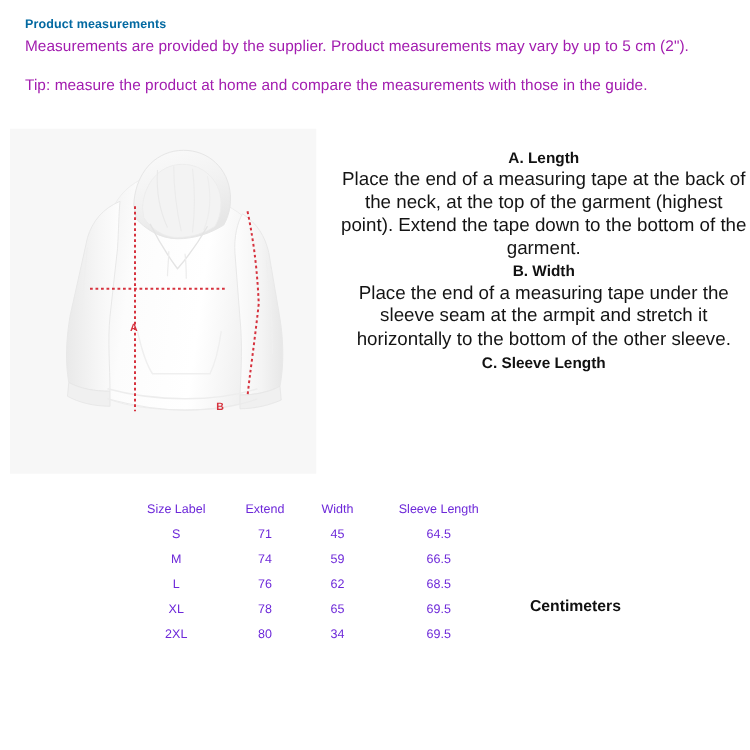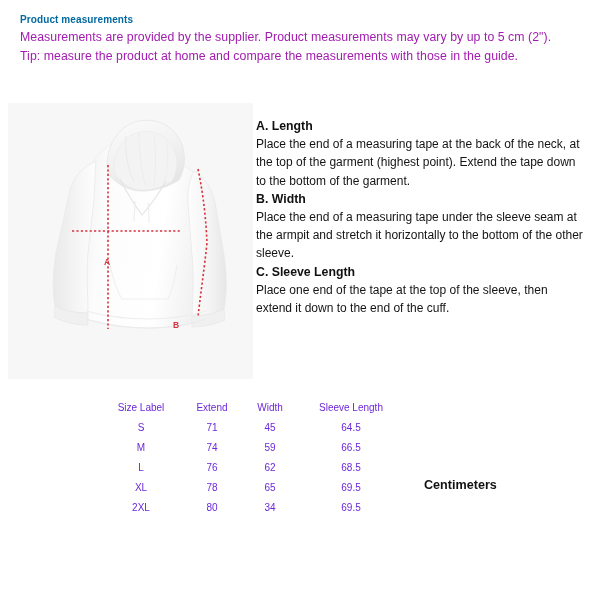--- a/index.html
+++ b/index.html
@@ -30,21 +30,21 @@
     color: #0369a1;
     letter-spacing: 0.1px;
   }
   .header-para {
     font-size: 12.3px;
     line-height: 18.5px;
     color: #a21caf;
     letter-spacing: 0.05px;
   }
   .header-para.tip {
-    margin-top: 0px;
+    margin-top: 12px;
   }
 
   
   .mid {
     position: absolute;
     left: 0;
     top: 103px;
     width: 600px;
     height: 276px;
   }
@@ -76,32 +76,33 @@
     color: #d6323e;
     font-family: "Liberation Sans", sans-serif;
     line-height: 1;
   }
   .mletter-a { left: 96px; top: 155px; }
   .mletter-b { left: 165px; top: 218px; }
 
   
   .instructions {
     position: absolute;
-    left: 256px;
+    left: 270px;
     top: 14px;
     width: 330px;
+    text-align: center;
   }
   .instr-head {
     font-size: 12.3px;
     font-weight: bold;
     line-height: 18px;
     color: #111111;
   }
   .instr-body {
-    font-size: 12px;
+    font-size: 15px;
     line-height: 18.3px;
     color: #141414;
   }
 
   
   .table-wrap {
     position: absolute;
     left: 0;
     top: 398px;
     width: 600px;
@@ -237,21 +238,20 @@
     <span class="mletter mletter-b">B</span>
 
   </div>
 
   <div class="instructions">
     <div class="instr-head">A. Length</div>
     <div class="instr-body">Place the end of a measuring tape at the back of the neck, at the top of the garment (highest point). Extend the tape down to the bottom of the garment.</div>
     <div class="instr-head">B. Width</div>
     <div class="instr-body">Place the end of a measuring tape under the sleeve seam at the armpit and stretch it horizontally to the bottom of the other sleeve.</div>
     <div class="instr-head">C. Sleeve Length</div>
-    <div class="instr-body">Place one end of the tape at the top of the sleeve, then extend it down to the end of the cuff.</div>
   </div>
 </div>
 
 <div class="table-wrap">
   <table class="size-table">
     <thead>
       <tr>
         <th class="c0">Size Label</th>
         <th class="c1">Extend</th>
         <th class="c2">Width</th>

